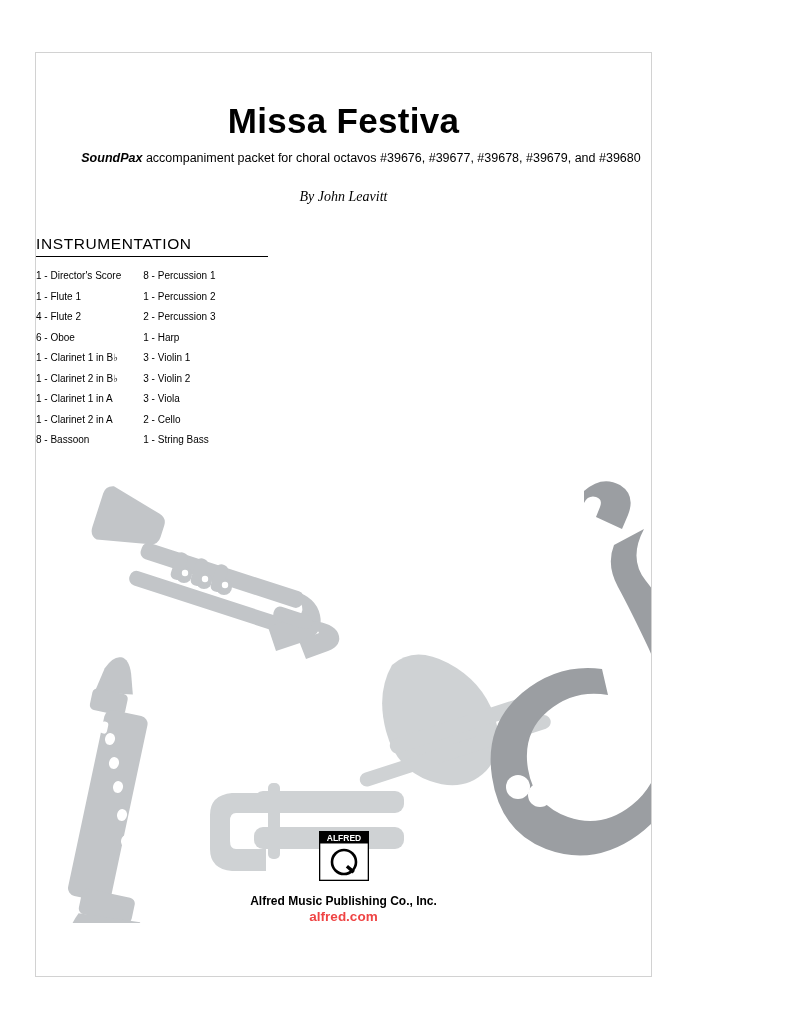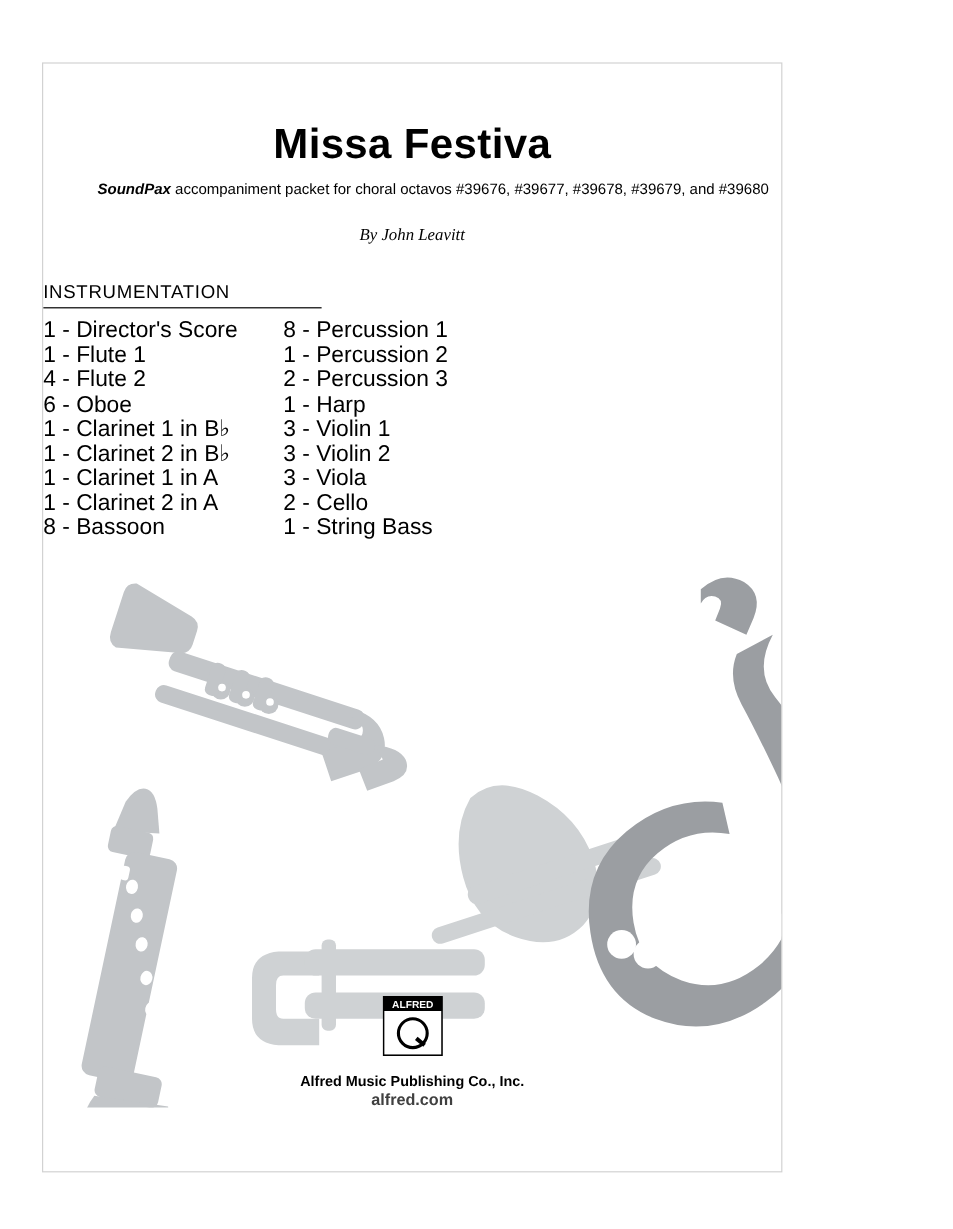--- a/index.html
+++ b/index.html
@@ -66,22 +66,22 @@
     padding-bottom: 3px;
   }
   .instr-rule {
     width: 232px;
     height: 1px;
     background: #000;
     margin-bottom: 9px;
   }
   .instr-cols {
     display: flex;
-    gap: 38px;
-    font-size: 19px;
+    gap: 22px;
+    font-size: 10px;
     line-height: 20.5px;
     color: #000;
   }
   .instr-col {
     display: flex;
     flex-direction: column;
   }
   .instr-item {
     white-space: nowrap;
   }
@@ -104,21 +104,21 @@
   }
   .publisher {
     font-size: 12px;
     font-weight: bold;
     color: #000;
     margin-top: 9px;
   }
   .website {
     font-size: 13.5px;
     font-weight: bold;
-    color: #404040;
+    color: #ef4444;
     margin-top: 1px;
   }
 </style>
 </head>
 <body>
 
 <div class="page">
 
   <div class="title">Missa Festiva</div>
 

